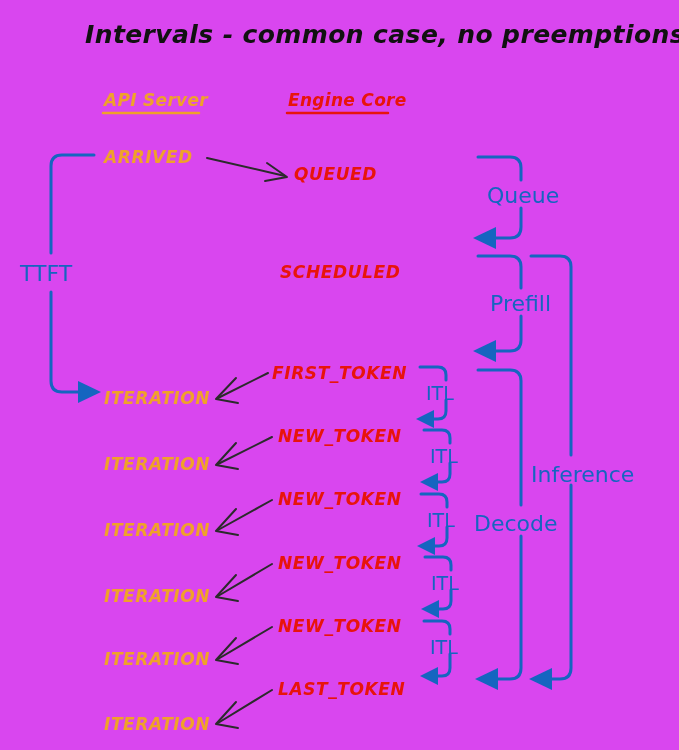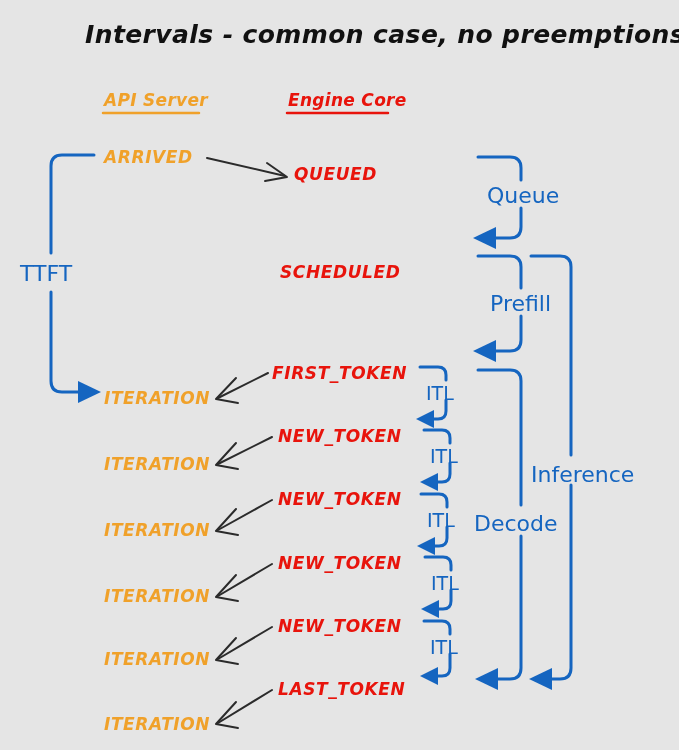--- a/index.html
+++ b/index.html
@@ -4,21 +4,21 @@
 <style>
   html, body {
     margin: 0;
     padding: 0;
     background: #ffffff;
   }
   #canvas {
     position: relative;
     width: 679px;
     height: 750px;
-    background: #e5e5e5;
+    background: #d946ef;
     overflow: hidden;
     font-family: "DejaVu Sans", sans-serif;
   }
   #diagram {
     position: absolute;
     left: 0;
     top: 0;
     width: 679px;
     height: 750px;
   }

